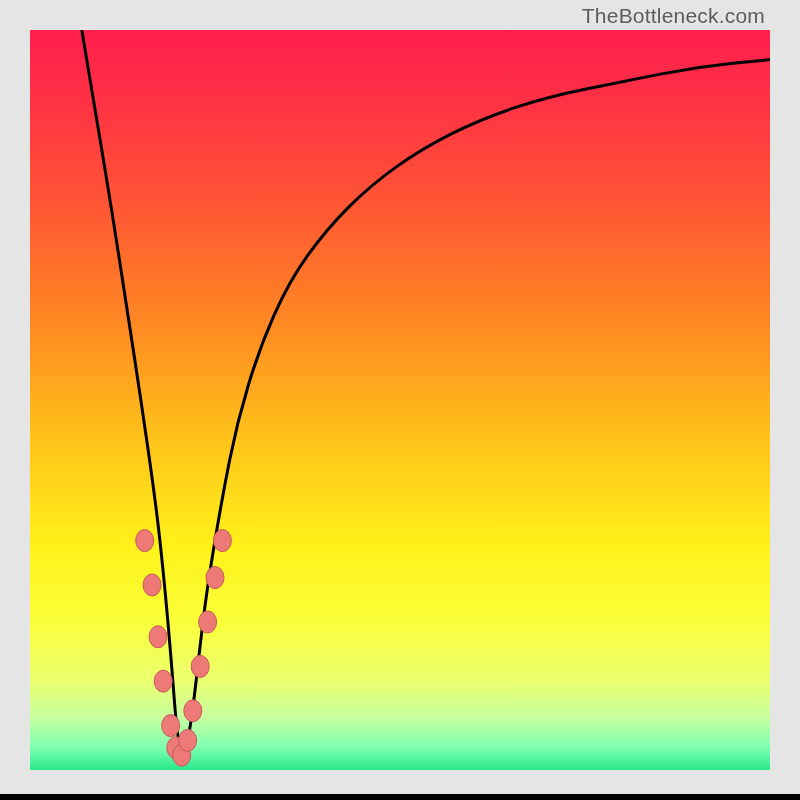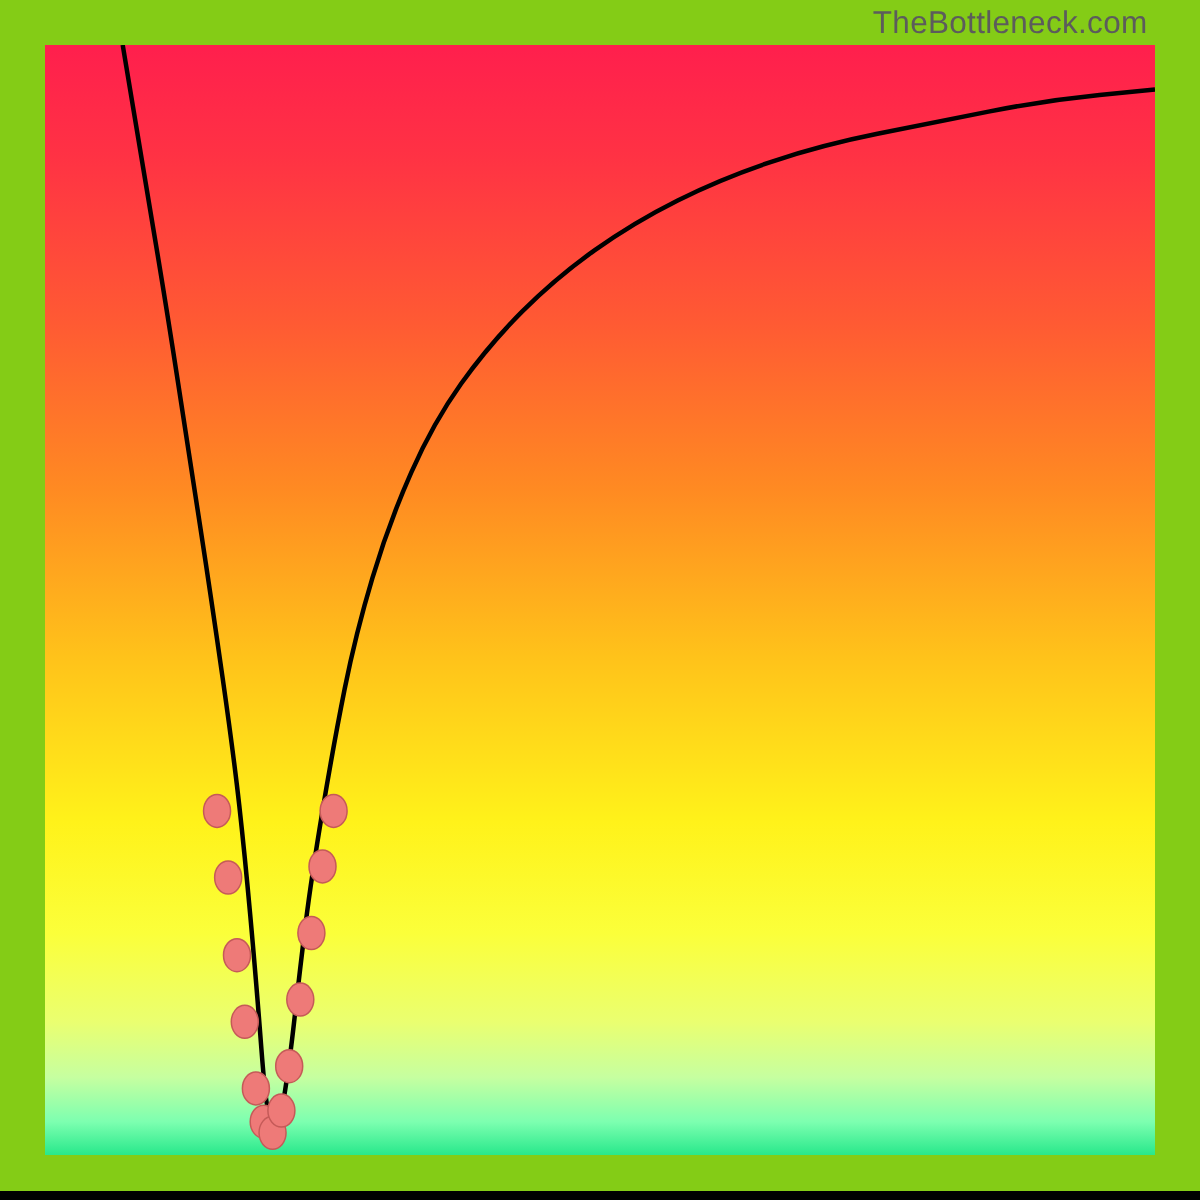--- a/index.html
+++ b/index.html
@@ -8,21 +8,21 @@
     width: 800px;
     height: 800px;
     overflow: hidden;
     background: #000;
     font-family: Arial, Helvetica, sans-serif;
   }
   .frame {
     position: absolute;
     left: 0; top: 0;
     width: 800px; height: 794px;
-    background: #84cc16;
+    background: #e5e5e5;
   }
   .plot {
     position: absolute;
     left: 30px;
     top: 30px;
     width: 740px;
     height: 740px;
     overflow: hidden;
   }
   .gradient {

